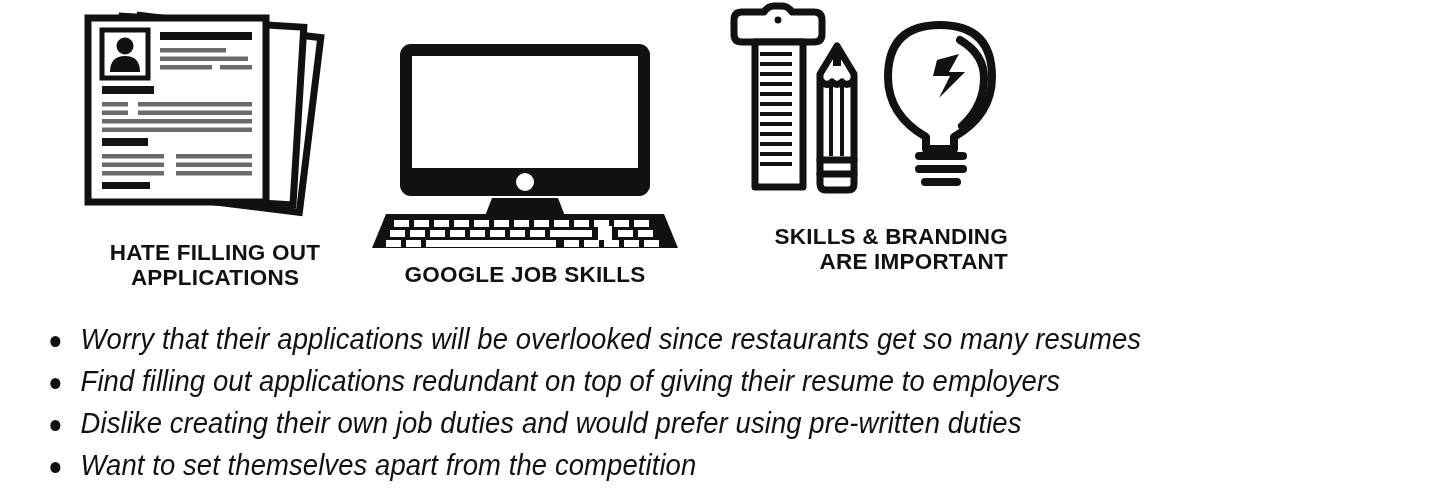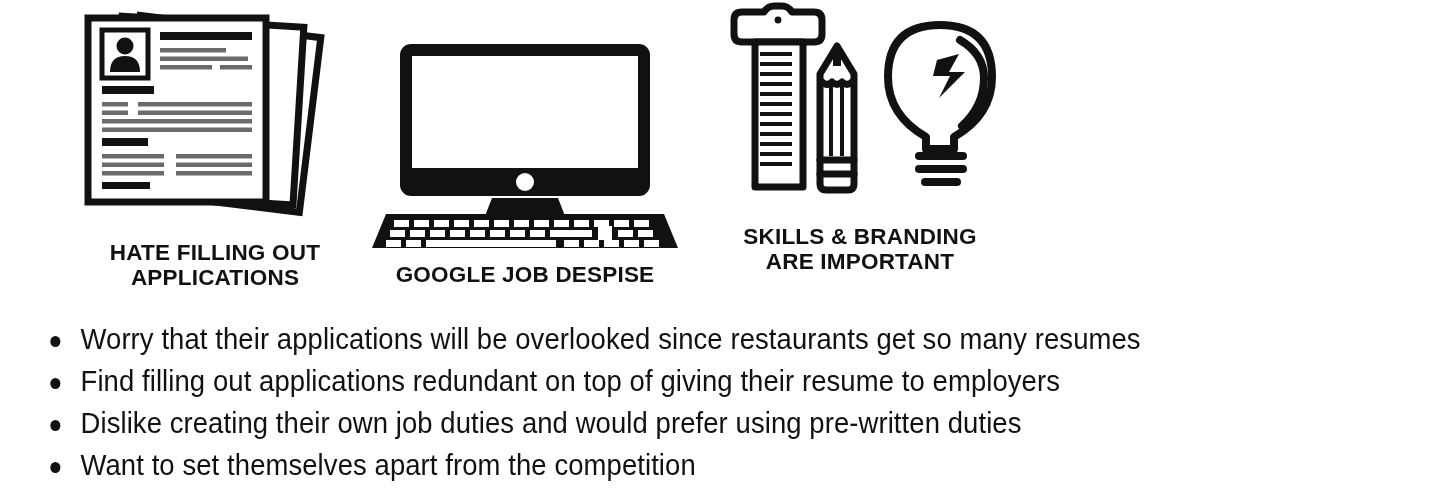--- a/index.html
+++ b/index.html
@@ -58,35 +58,36 @@
   #cell-applications { left: 70px;   width: 290px; }
   #cell-applications .icon-art     { top: 8px;  height: 225px; }
   #cell-applications .icon-caption { top: 240px; }
 
   #cell-job-duties   { left: 368px;  width: 314px; }
   #cell-job-duties .icon-art       { top: 38px; height: 218px; }
   #cell-job-duties .icon-caption   { top: 262px; }
 
   #cell-skills       { left: 712px;  width: 296px; }
   #cell-skills .icon-art           { top: 2px;  height: 208px; }
-  #cell-skills .icon-caption       { top: 224px; }
+  #cell-skills .icon-caption       { top: 224px; text-align: right; }
 
   #cell-open-calls   { left: 1030px; width: 320px; }
   #cell-open-calls .icon-art       { top: 2px;  height: 222px; }
   #cell-open-calls .icon-caption   { top: 248px; }
 
   
   .bullet-list {
     position: absolute;
     left: 0;
     top: 318px;
     width: 1442px;
     margin: 0;
     padding: 0;
     list-style: none;
+    font-style: italic;
   }
   .bullet-item {
     position: relative;
     height: 42px;
     padding-left: 88px;
     font-family: "Liberation Sans Narrow", "Liberation Sans", sans-serif;
     font-size: 30px;
     line-height: 42px;
     color: #111111;
     white-space: nowrap;
@@ -210,21 +211,21 @@
               <rect x="58" y="202" width="130" height="7"></rect>
               <rect x="196" y="202" width="15" height="7"></rect>
               <rect x="216" y="202" width="15" height="7"></rect>
               <rect x="236" y="202" width="15" height="7"></rect>
               <rect x="256" y="202" width="15" height="7"></rect>
               <rect x="276" y="202" width="15" height="7"></rect>
             </g>
           </g>
         </svg>
       </div>
-      <div class="icon-caption">GOOGLE JOB DESPISE</div>
+      <div class="icon-caption">GOOGLE JOB SKILLS</div>
     </div>
 
     <div class="icon-cell" id="cell-skills">
       <div class="icon-art">
         <svg viewBox="0 0 296 208" width="100%" height="100%" preserveAspectRatio="xMidYMid meet">
           <g fill="none" stroke="#111111" stroke-width="7" stroke-linejoin="round" stroke-linecap="round">
 
             <path d="M22 18 q0 -8 8 -8 h22 q4 -6 10 -6 h8 q6 0 10 6 h22 q8 0 8 8 v14 q0 8 -8 8 h-72 q-8 0 -8 -8 z" fill="#ffffff"></path>
             <path d="M43 40 h48 v145 h-48 z" fill="#ffffff"></path>
           </g>

